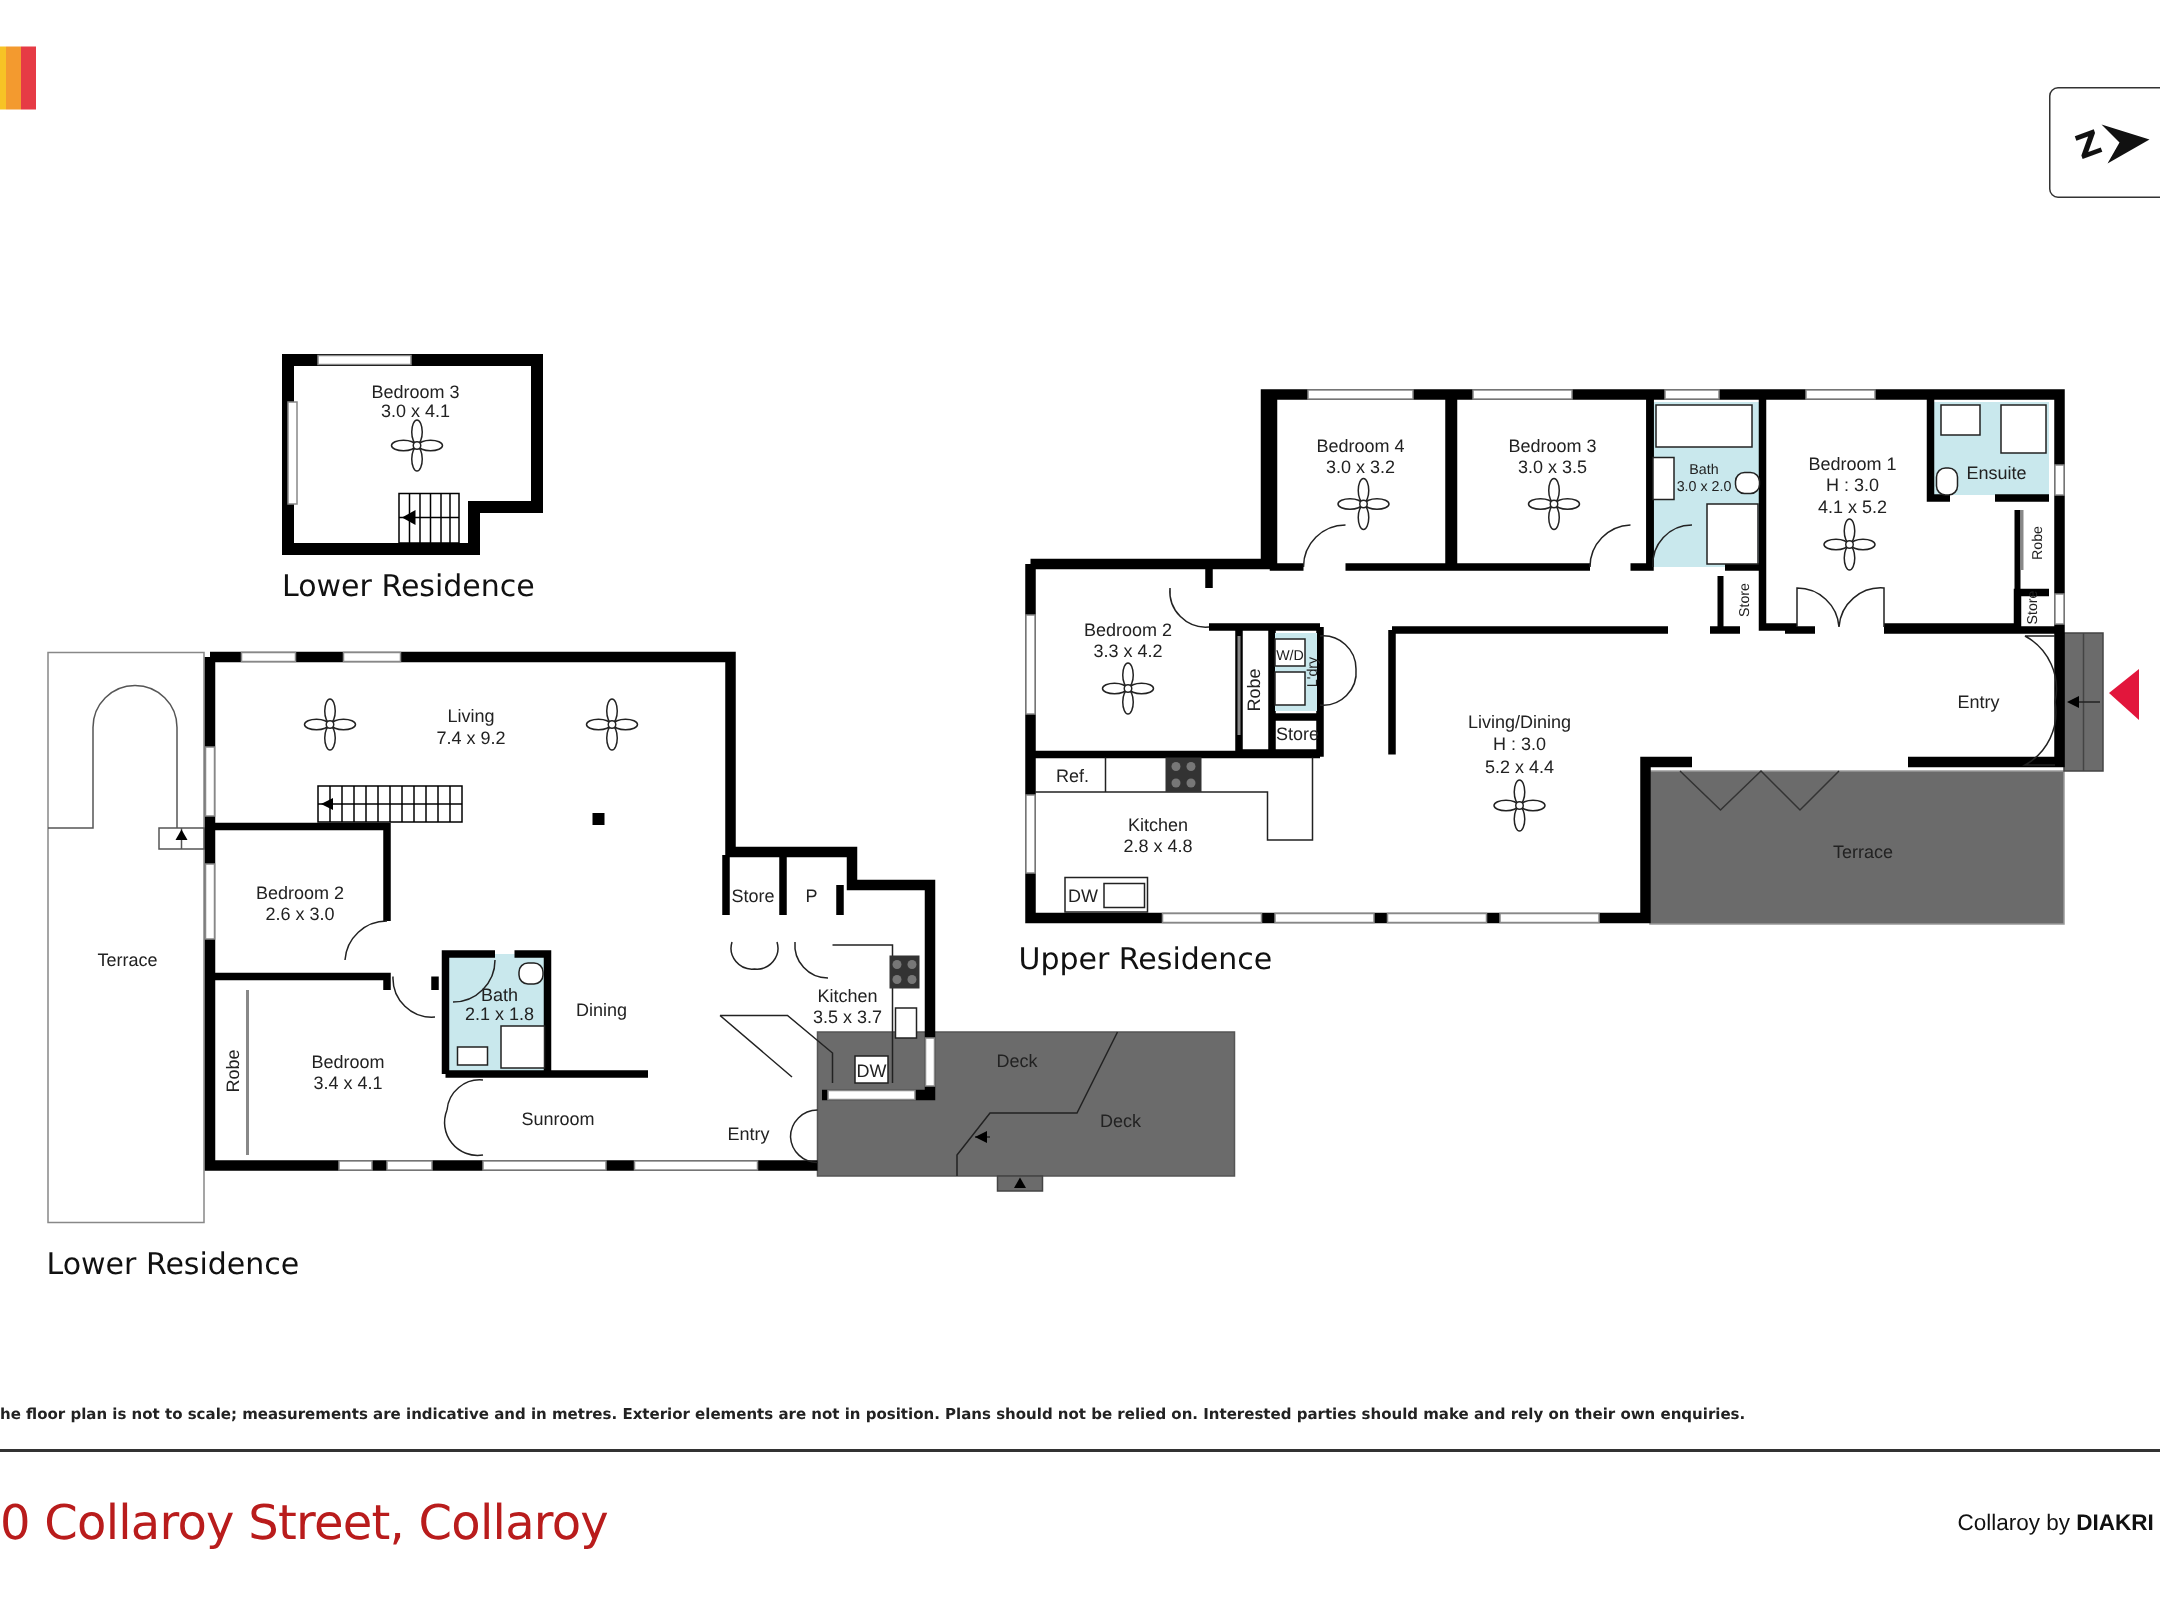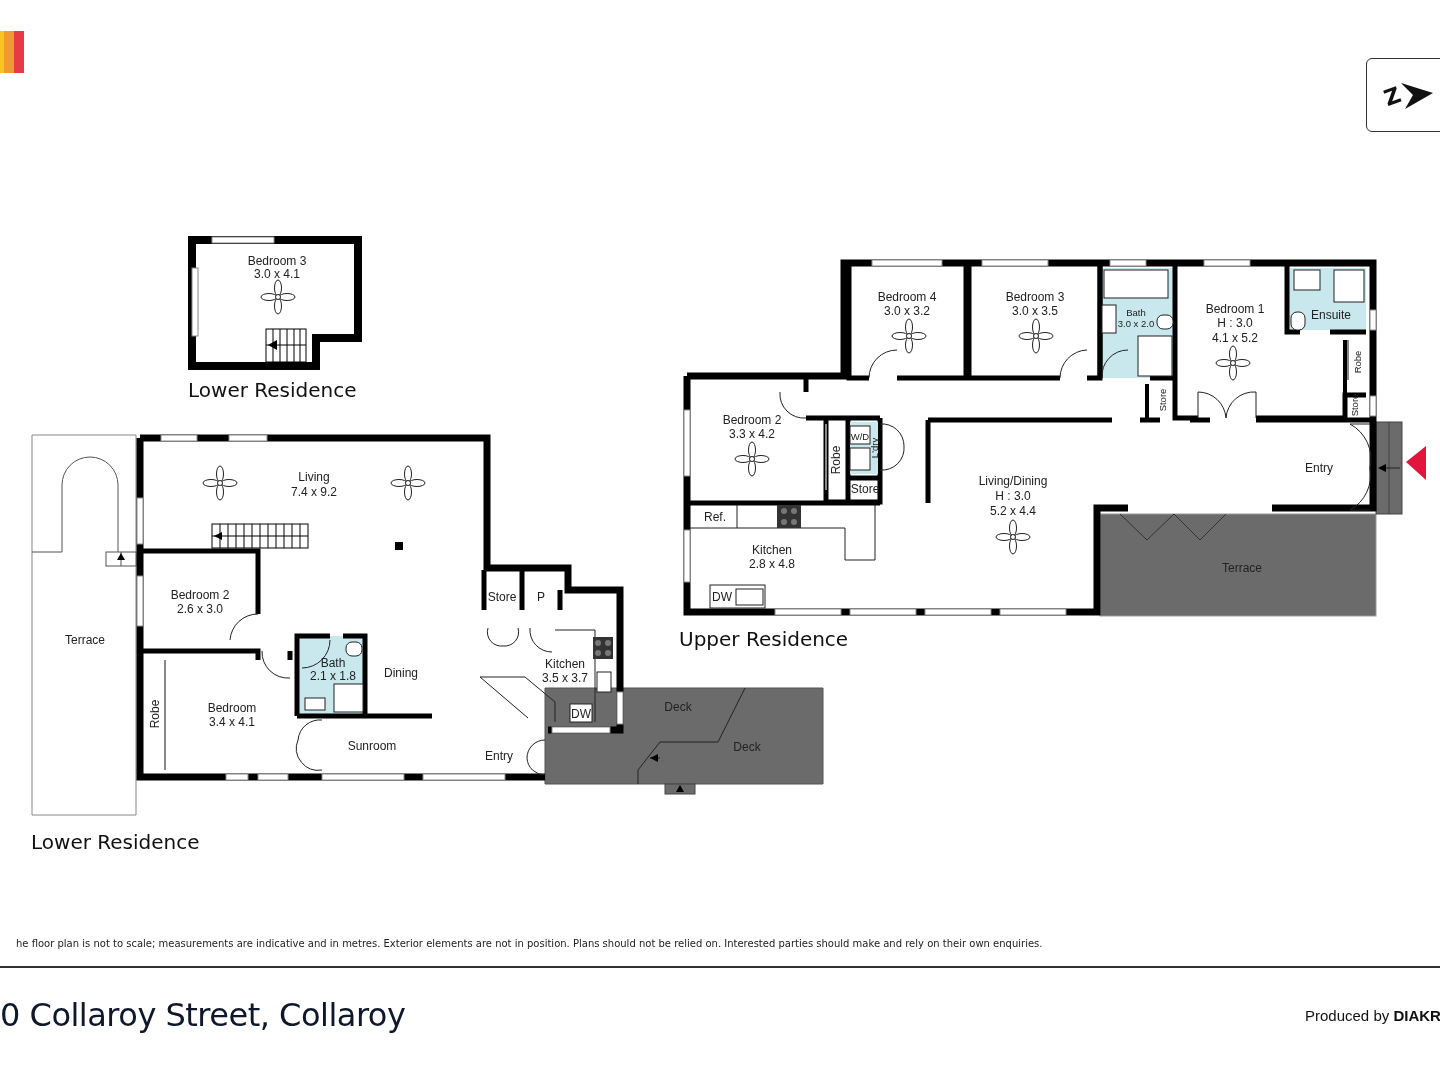--- a/index.html
+++ b/index.html
@@ -7,23 +7,23 @@
   .abs { position:absolute; }
   #logo { left:0; top:22px; height:60px; display:flex; align-items:center; }
   .logo-bars { display:flex; height:42px; }
   .logo-bar { width:10px; height:42px; }
   .logo-text { font-family:"DejaVu Sans", sans-serif; font-weight:bold; font-size:46px; letter-spacing:-2px; margin-left:8px; line-height:1; color:#111; }
   #compass { left:1366px; top:58px; width:80px; height:74px; border:1.5px solid #333; border-radius:6px; box-sizing:border-box; background:#fff; }
   #plan { left:0; top:0; width:1440px; height:1080px; }
   .lbl { font-family:"Liberation Sans", sans-serif; font-size:12px; fill:#222; text-anchor:middle; }
   .lbl-sm { font-family:"Liberation Sans", sans-serif; font-size:9.5px; fill:#222; text-anchor:middle; }
   .section-title { font-family:"DejaVu Sans", sans-serif; font-size:20px; fill:#111; }
-  #disclaimer { left:16px; top:938px; font-size:10px; color:#222; white-space:nowrap; font-family:"DejaVu Sans", sans-serif; }
+  #disclaimer { left:0; top:938px; font-size:10px; color:#222; white-space:nowrap; font-family:"DejaVu Sans", sans-serif;font-weight:bold; }
   #rule { left:0; top:966px; width:1440px; height:2px; background:#333; }
-  #address { left:0; top:996px; font-size:32px; font-family:"DejaVu Sans", sans-serif; color:#0f172a; white-space:nowrap; letter-spacing:-0.5px; }
+  #address { left:0; top:996px; font-size:32px; font-family:"DejaVu Sans", sans-serif; color:#b91c1c; white-space:nowrap; letter-spacing:-0.5px; }
   #produced { left:1305px; top:1007px; font-size:15px; white-space:nowrap; font-family:"Liberation Sans", sans-serif; color:#111; }
   #produced b { font-weight:bold; }
 </style>
 </head>
 <body>
 
 <div id="logo" class="abs">
   <div class="logo-bars">
     <div class="logo-bar" style="background:#f7c325;width:4px"></div>
     <div class="logo-bar" style="background:#f39a2f"></div>
@@ -334,15 +334,15 @@
   <text class="lbl" x="772" y="568">2.8 x 4.8</text>
   <text class="lbl" x="722" y="601">DW</text>
   <text class="lbl" x="1242" y="572">Terrace</text>
   <text class="section-title" x="679" y="646">Upper Residence</text>
 </svg>
 
 <div id="disclaimer" class="abs">he floor plan is not to scale; measurements are indicative and in metres. Exterior elements are not in position. Plans should not be relied on. Interested parties should make and rely on their own enquiries.</div>
 <div id="rule" class="abs"></div>
 <div id="address" class="abs">0 Collaroy Street, Collaroy</div>
 <div id="produced" class="abs">
-  <span>Produced by</span>
+  <span>Collaroy by</span>
   <b>DIAKRI</b>
 </div>
 
 </body></html>

